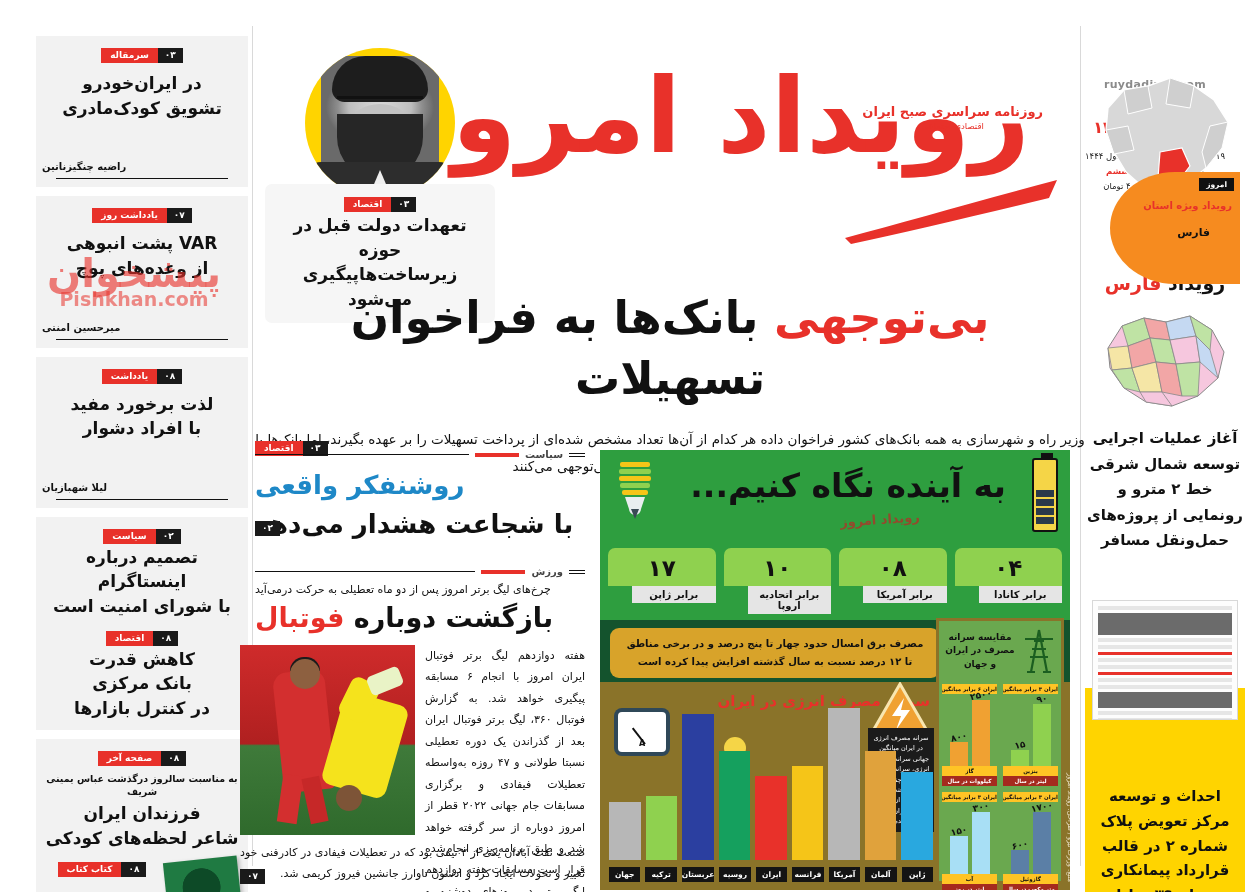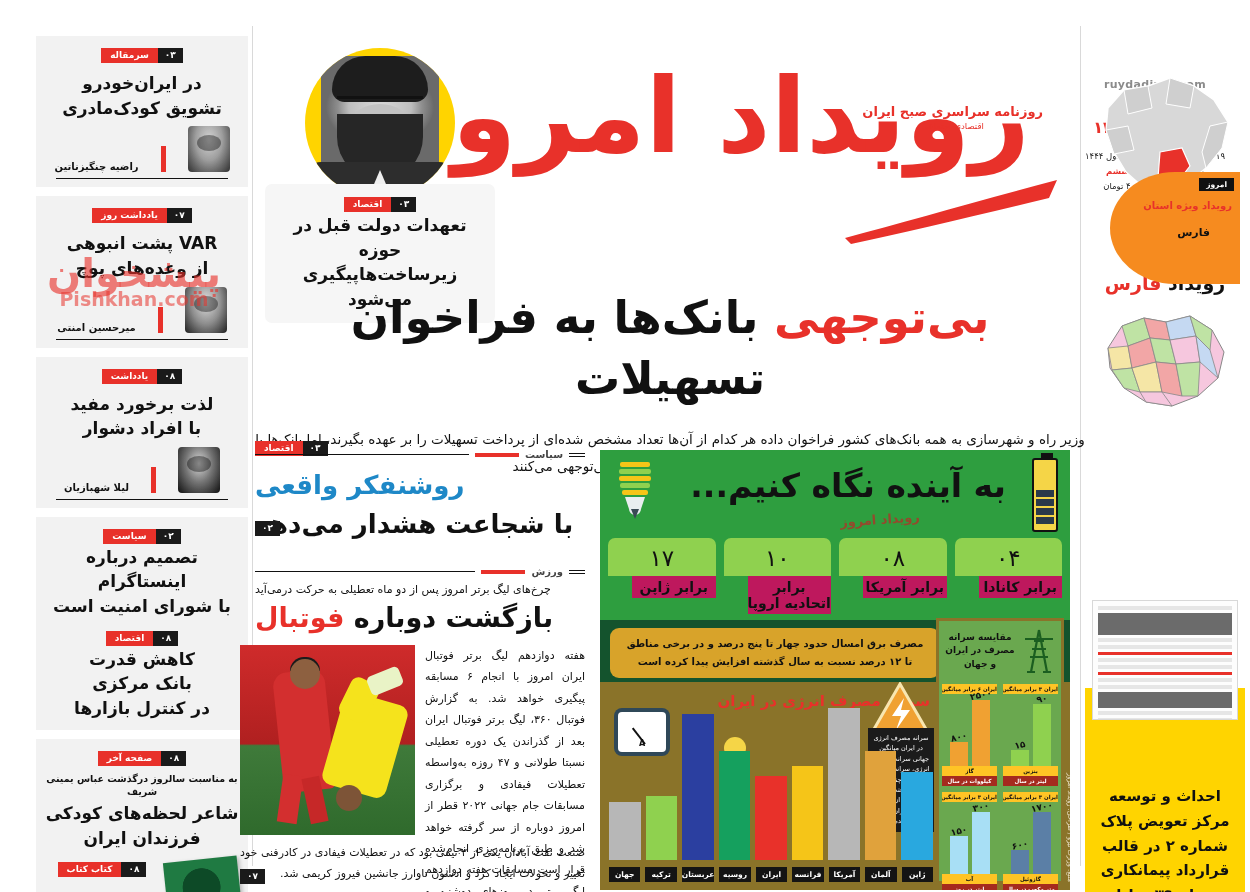--- a/index.html
+++ b/index.html
@@ -19,21 +19,21 @@
        font-weight:bold; padding:2px 7px; line-height:11px; vertical-align:middle;}
   .tagrow{ text-align:center; white-space:nowrap; }
   .hl{ font-weight:bold; text-align:center; line-height:1.45; color:#111; }
   .byline{ font-size:10px; font-weight:bold; text-align:center; }
   .sep{ border-top:1px solid #111; margin:6px 14px 0; }
 
   
   .left-col{ position:absolute; left:36px; top:36px; width:212px; }
   .lbox{ background:#f2f2f2; margin-bottom:9px; padding:9px 6px 8px; position:relative; }
   .lbox .hl{ font-size:17px; margin-top:7px; }
-  .authorwrap{ display:flex; align-items:flex-end; justify-content:center; gap:22px; margin-top:6px; height:46px;}
+  .authorwrap{ display:flex; align-items:flex-end; justify-content:flex-end; gap:22px; margin-top:6px; height:46px;flex-direction:column;}
   .redbar{ width:5px; height:26px; background:#e8312a; }
   .face{ width:42px; height:46px; background:
       radial-gradient(ellipse at 50% 30%, #c9c9c9 0%, #9a9a9a 45%, #6d6d6d 70%, #3a3a3a 100%);
       border-radius:4px; position:relative; overflow:hidden; filter:grayscale(1) contrast(1.15); }
   .face::after{ content:""; position:absolute; left:9px; top:9px; width:24px; height:16px;
       border-radius:50%; background:rgba(0,0,0,.35); }
   .face.f2{ background: radial-gradient(ellipse at 50% 32%, #d4d4d4 0%, #8c8c8c 50%, #2b2b2b 100%); }
   .face.f3{ background: radial-gradient(ellipse at 50% 36%, #cfcfcf 0%, #777 45%, #1d1d1d 100%); }
 
   .wm{ position:absolute; left:0; right:16px; top:54px; text-align:center; pointer-events:none; }
@@ -146,22 +146,22 @@
   .info-wm{ position:absolute; right:150px; top:62px; font-size:13px; color:#a63b2a; font-weight:bold;
      transform:rotate(-4deg); opacity:.85; }
   .bulb{ position:absolute; left:16px; top:10px; width:38px; height:62px; }
   .battery{ position:absolute; right:12px; top:8px; width:26px; height:74px; background:#f5d547;
      border:2px solid #111; border-radius:3px; }
   .battery::before{ content:""; position:absolute; left:7px; top:-7px; width:12px; height:5px; background:#111;}
   .batseg{ position:absolute; left:2px; right:2px; height:7px; background:#2b3a4a; }
   .numrow{ position:absolute; left:8px; right:8px; bottom:6px; display:flex; gap:8px; }
   .numcell{ flex:1; text-align:center; }
   .numcell .bx{ background:#8fd14f; border-radius:7px 7px 0 0; padding:7px 0 5px;
-     font-size:23px; font-weight:normal; color:#111; }
-  .numcell .lb{ background:#be185d; font-size:14px; font-weight:bold; color:#111; padding:3px 0;margin-left:24px;}
+     font-size:23px; font-weight:bold; color:#111; }
+  .numcell .lb{ background:#e5e5e5; font-size:10px; font-weight:bold; color:#111; padding:3px 0;margin-left:24px;}
 
   .redline{ position:relative; height:62px; background:#14532d; }
   .goldbar{ position:absolute; left:10px; top:8px; width:330px; background:#d8a32a; border-radius:9px;
      padding:7px 10px; font-size:10px; line-height:1.8; text-align:center; color:#111; font-weight:bold;}
   .pctbadge{ position:absolute; left:347px; top:14px; background:#e8312a; color:#fff; font-size:15px;
      font-weight:bold; padding:7px 9px; border-radius:6px; }
 
   .chartarea{ position:absolute; left:6px; top:236px; width:330px; height:198px; }
   .charttitle{ position:absolute; right:6px; top:4px; font-size:15px; font-weight:bold; color:#e8312a;
      text-align:center; line-height:1.5; }
@@ -310,22 +310,22 @@
         <div>در کنترل بازارها</div>
       </div>
     </div>
 
     <div class="lbox2">
       <div class="tagrow">
         <span class="pg">۰۸</span><span class="tag">صفحه آخر</span>
       </div>
       <div class="kicker">به مناسبت سالروز درگذشت عباس یمینی شریف</div>
       <div class="hl">
+        <div>فرزندان ایران</div>
         <div>شاعر لحظه‌های کودکی</div>
-        <div>فرزندان ایران</div>
       </div>
 
       <div class="bookwrap">
         <div class="book">
           <div class="tree"></div>
           <div class="bt" style="top:34px">زندگی زیبا پیش روی شماست</div>
 
         </div>
         <div style="flex:1">
           <div class="tagrow">
@@ -659,20 +659,21 @@
         <path d="M70 40 L96 36 L100 62 L76 64 Z" fill="#f6c7de" stroke="#888" stroke-width=".8"></path>
         <path d="M96 36 L110 50 L118 78 L100 62 Z" fill="#c5d9f2" stroke="#888" stroke-width=".8"></path>
         <path d="M12 70 L32 68 L40 92 L24 88 Z" fill="#bfe3a4" stroke="#888" stroke-width=".8"></path>
         <path d="M32 68 L56 62 L62 92 L40 92 Z" fill="#f5e6a6" stroke="#888" stroke-width=".8"></path>
         <path d="M56 62 L76 64 L82 96 L62 92 Z" fill="#f2a6a6" stroke="#888" stroke-width=".8"></path>
         <path d="M76 64 L100 62 L98 96 L82 96 Z" fill="#bfe3a4" stroke="#888" stroke-width=".8"></path>
         <path d="M40 92 L62 92 L72 106 L46 102 Z" fill="#f6c7de" stroke="#888" stroke-width=".8"></path>
       </svg>
     </div>
 
+    <div class="rc-hl">آغاز عملیات اجرایی توسعه شمال شرقی خط ۲ مترو و رونمایی از پروژه‌های حمل‌ونقل مسافر</div>
   </div>
 
   <div class="yellowbox">
     <div class="tx">احداث و توسعه مرکز تعویض پلاک شماره ۲ در قالب قرارداد پیمانکاری به مبلغ ۳۹ میلیارد ریال</div>
   </div>
 
   <div class="mini-thumb">
     <div class="mt-row" style="margin-top:5px"></div>
     <div class="mt-img"></div>
     <div class="mt-row"></div>

